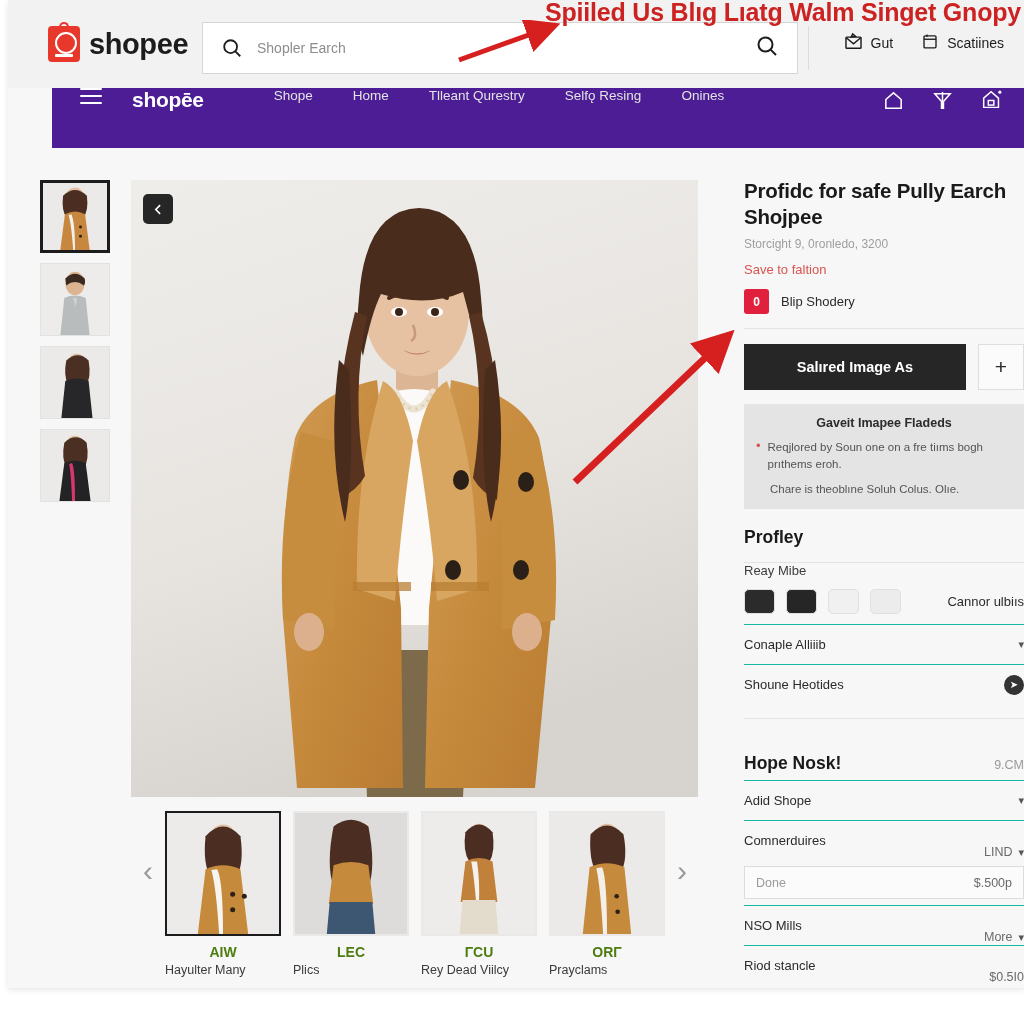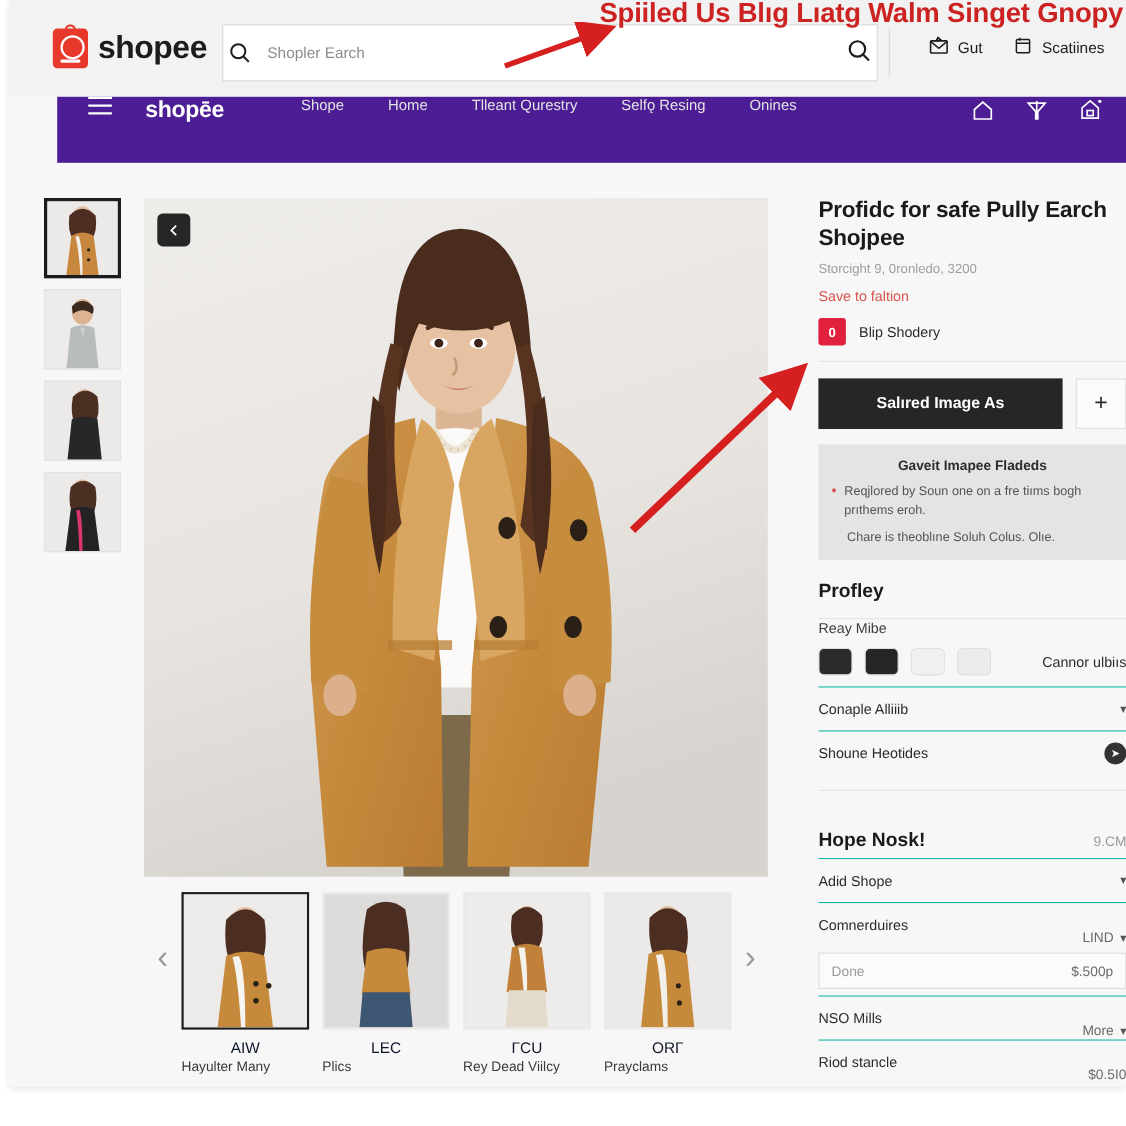--- a/index.html
+++ b/index.html
@@ -67,21 +67,21 @@
     font-size: 29px; font-weight: bold; color: #1c1c1c;
     letter-spacing: -0.4px;
   }
 
   .searchbar {
     position: absolute; left: 194px; top: 22px;
     width: 596px; height: 52px;
     background: #ffffff;
     border: 1px solid #d6d6d6;
     display: flex; align-items: center;
-    padding: 0 4px;
+    padding: 0 18px;
   }
   .searchbar .s-left { flex: 0 0 auto; display:flex; align-items:center; }
   .search-input {
     flex: 1 1 auto;
     border: none; outline: none;
     background: transparent;
     font-family: "Liberation Sans", sans-serif;
     font-size: 14px; color: #333;
     padding-left: 14px;
   }
@@ -201,22 +201,22 @@
   .car-items { display: flex; gap: 12px; flex: 1 1 auto; justify-content: center; }
   .car-item { width: 116px; cursor: pointer; }
   .car-thumb {
     width: 116px; height: 125px;
     background: #ebe9e7;
     border: 2px solid transparent;
     position: relative; overflow: hidden;
   }
   .car-item.active .car-thumb { border: 2px solid #1c1c1c; }
   .car-cap1 {
-    text-align: center; font-size: 14px; color: #0f172a;
-    margin-top: 8px; font-weight: 400;
+    text-align: center; font-size: 14px; color: #4d7c0f;
+    margin-top: 8px; font-weight: 700;
   }
   .car-cap2 {
     text-align: left; font-size: 12.5px; color: #3a3a3a;
     margin-top: 3px;
   }
 
   
   .rpanel {
     position: absolute;
     left: 728px; top: 14px;

